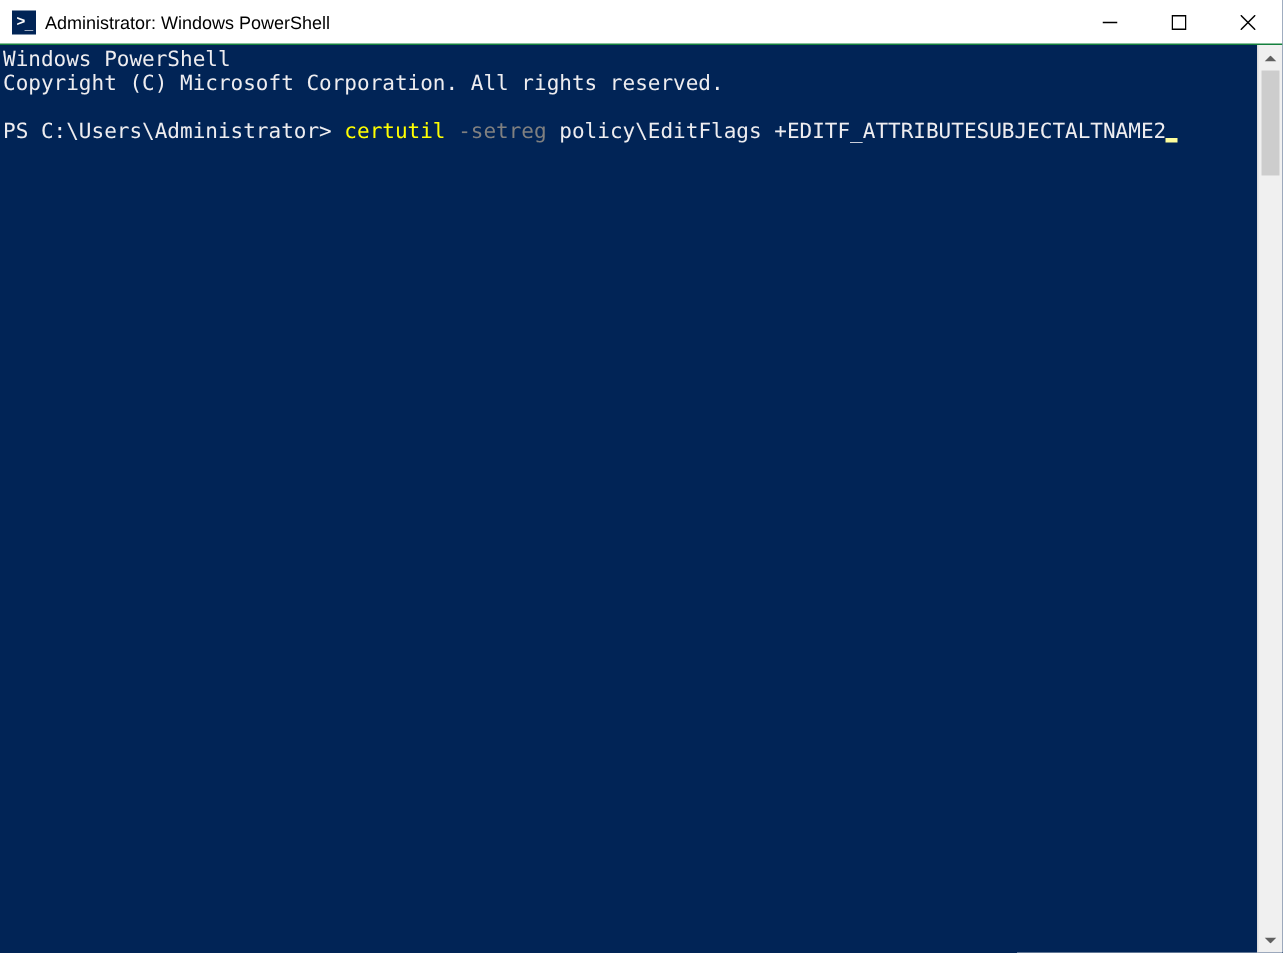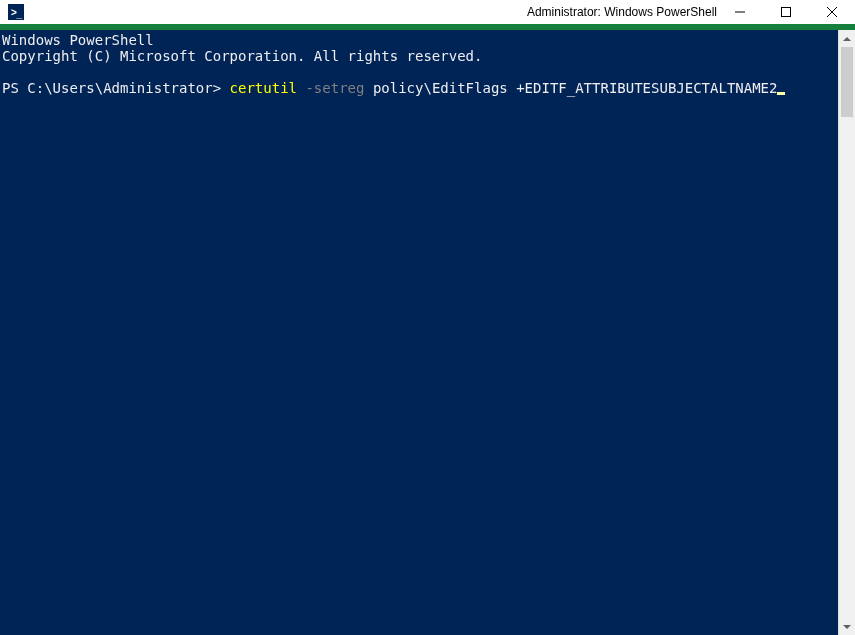--- a/index.html
+++ b/index.html
@@ -13,23 +13,22 @@
       font-family: "Segoe UI", Tahoma, sans-serif;
       background: #ffffff;
       overflow: hidden;
       position: relative;
     }
     .titlebar {
       height: 30px;
       background: #ffffff;
       display: flex;
       align-items: center;
-      border-bottom: 6px solid #15803d;
+      border-bottom: 1px solid #15803d;
       position: relative;
-      text-align: right;
     }
     .titlebar-icon {
       width: 16px;
       height: 16px;
       margin-left: 8px;
       margin-right: 6px;
       background: #012456;
       display: flex;
       align-items: center;
       justify-content: center;

